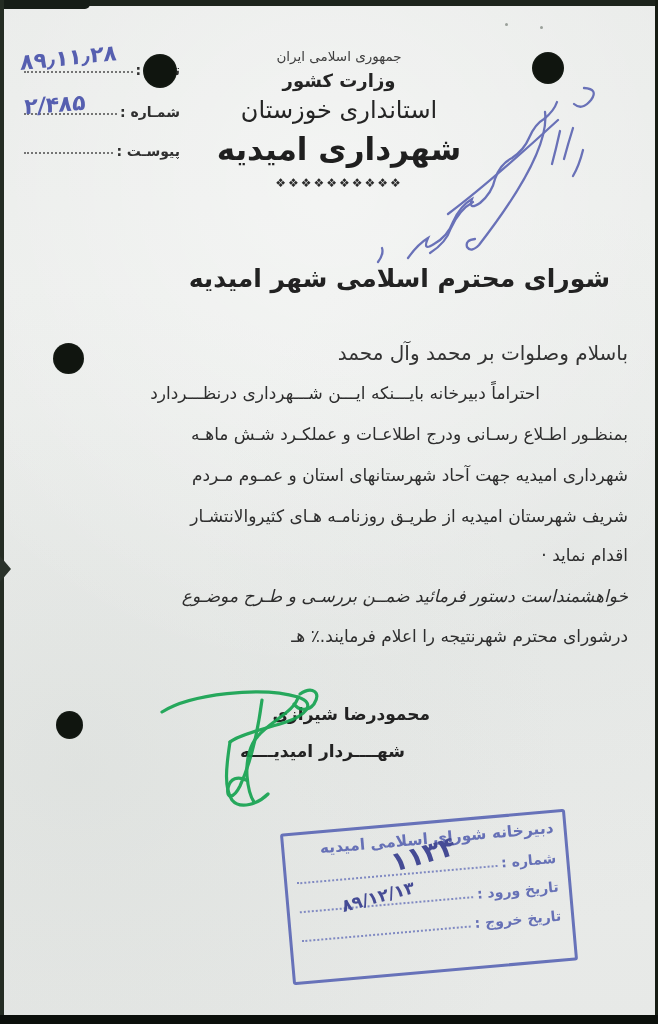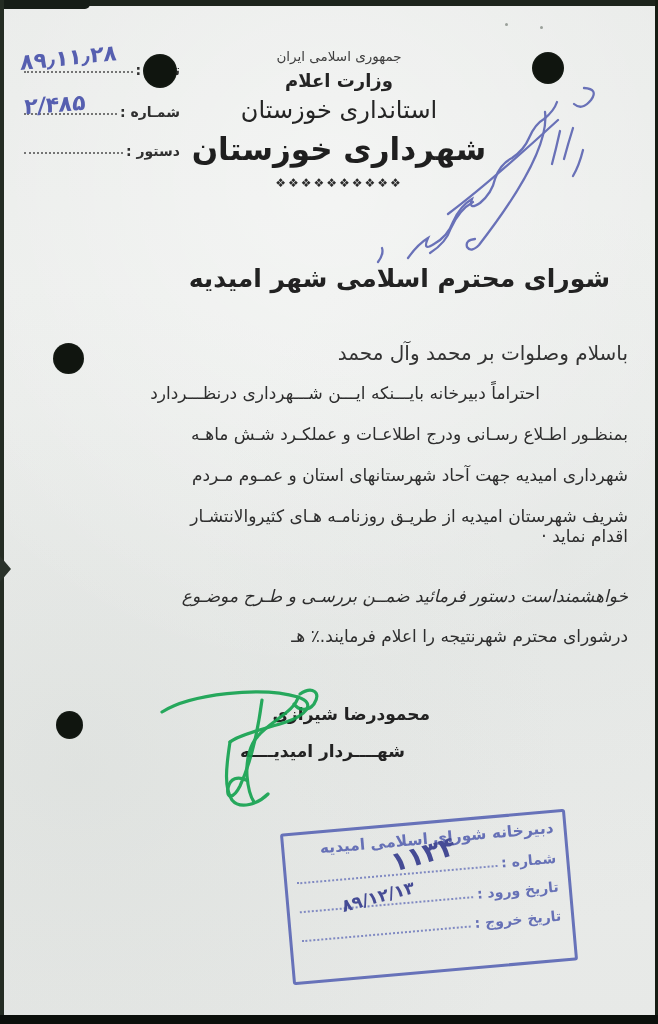--- a/index.html
+++ b/index.html
@@ -47,21 +47,21 @@
   .hand-date{left:20px;top:45px;font-size:22px;transform:rotate(-6deg) skewX(-6deg);}
   .hand-number{left:24px;top:92px;font-size:22px;transform:rotate(-4deg) skewX(-6deg);}
   
   .recipient{right:48px;top:264px;font-size:25px;font-weight:bold;color:#222;}
   .salutation{right:30px;top:341px;font-size:20px;color:#333;}
   .bline{right:30px;font-size:17px;color:#2e2e2e;}
   .bl-0{right:118px;top:383px;}
   .bl-1{top:424px;margin-left:18px;}
   .bl-2{top:465px;margin-left:21px;}
   .bl-3{top:506px;}
-  .bl-4{top:526px;}
+  .bl-4{top:545px;}
   .bl-5{top:586px;font-style:italic;}
   .bl-6{top:626px;}
   
   .sig-name{right:228px;top:704px;font-size:17px;font-weight:bold;color:#222;z-index:3;}
   .sig-title{right:253px;top:741px;font-size:17px;font-weight:bold;color:#222;z-index:3;}
   
   .ink{left:0;top:0;width:658px;height:1024px;z-index:5;pointer-events:none;}
   
   .stamp{left:286px;top:821px;width:286px;height:152px;transform:rotate(-5deg);
     border:3.5px solid #5e6ab6;border-radius:3px;color:#5d68b3;z-index:4;
@@ -74,35 +74,35 @@
   .stamp-hand-number{left:105px;top:14px;font-size:27px;transform:rotate(-11deg);}
   .stamp-hand-date{left:52px;top:58px;font-size:17px;transform:rotate(-10deg);}
   .speck{width:3px;height:3px;border-radius:50%;background:#9aa09a;z-index:2;}
 </style>
 </head>
 <body>
 
 <div class="page">
 
   <div class="abs center lh-country rtl">جمهوری اسلامی ایران</div>
-  <div class="abs center lh-ministry rtl">وزارت اعلام</div>
+  <div class="abs center lh-ministry rtl">وزارت کشور</div>
   <div class="abs center lh-gov rtl">استانداری خوزستان</div>
-  <div class="abs center lh-city rtl">شهرداری خوزستان</div>
+  <div class="abs center lh-city rtl">شهرداری امیدیه</div>
   <div class="abs center lh-orn">❖❖❖❖❖❖❖❖❖❖</div>
 
   <div class="abs meta-row row-date">
     <span class="lbl">تاریخ :</span>
     <span class="leader"></span>
   </div>
   <div class="abs meta-row row-number">
     <span class="lbl">شمـاره :</span>
     <span class="leader"></span>
   </div>
   <div class="abs meta-row row-attach">
-    <span class="lbl">دستور :</span>
+    <span class="lbl">پیوسـت :</span>
     <span class="leader"></span>
   </div>
   <div class="abs hand hand-date">۸۹٫۱۱٫۲۸</div>
   <div class="abs hand hand-number">۲/۴۸۵</div>
 
   <div class="abs recipient rtl">شورای محترم اسلامی شهر امیدیه</div>
   <div class="abs salutation rtl">باسلام وصلوات بر محمد وآل محمد</div>
   <div class="abs bline bl-0 rtl">احتراماً دبیرخانه بایـــنکه ایـــن شـــهرداری درنظـــردارد</div>
   <div class="abs bline bl-1 rtl">بمنظـور اطـلاع رسـانی ودرج اطلاعـات و عملکـرد شـش ماهـه</div>
   <div class="abs bline bl-2 rtl">شهرداری امیدیه جهت آحاد شهرستانهای استان و عمـوم مـردم</div>

